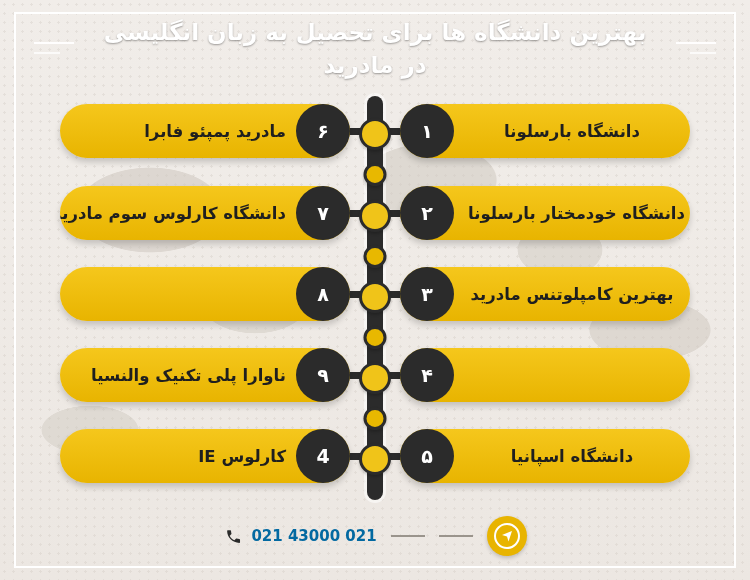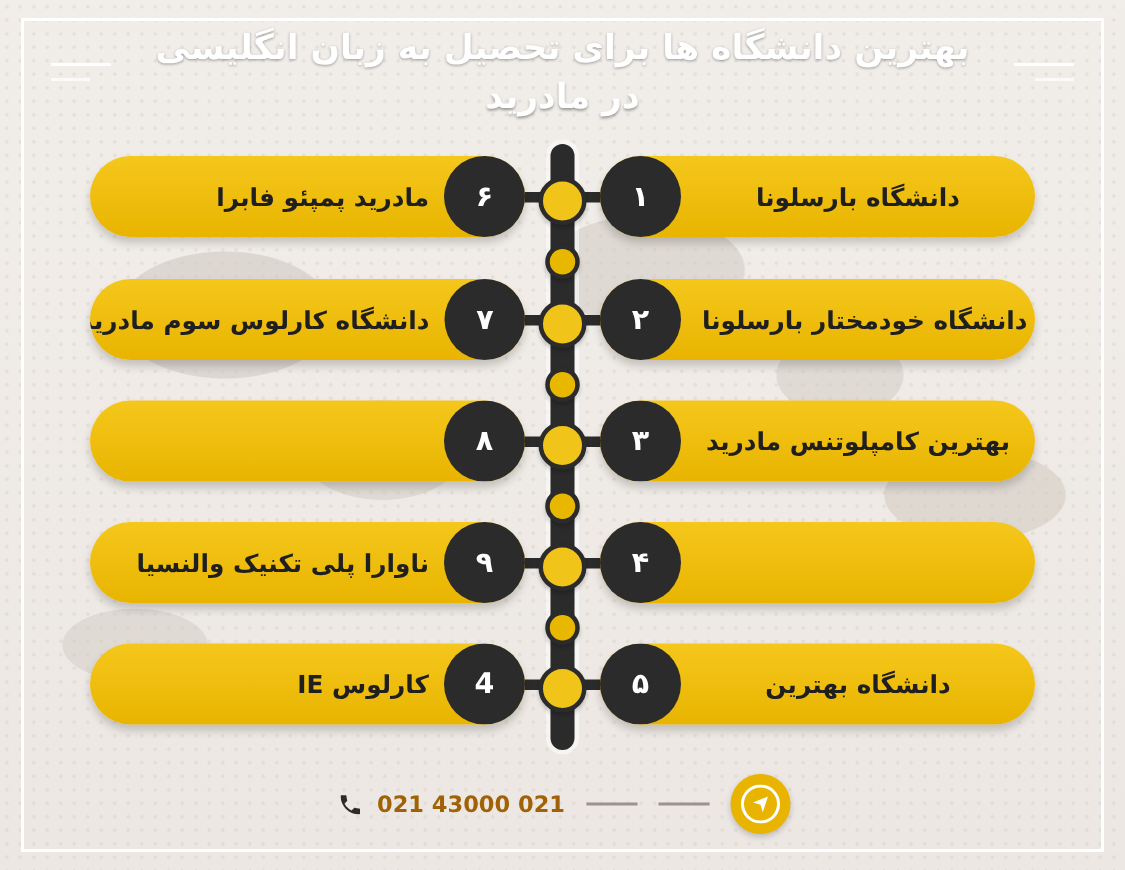--- a/index.html
+++ b/index.html
@@ -144,21 +144,21 @@
     background:#e8b400;
     display:flex;align-items:center;justify-content:center;
     box-shadow:0 2px 4px rgba(0,0,0,.2);
   }
   .logo svg{display:block;}
   .dash{
     width:34px;height:0;border-top:2px solid #9a948c;
   }
   .fitem{
     display:flex;align-items:center;gap:8px;
-    color:#a16207;font-size:15px;font-weight:bold;
+    color:#0369a1;font-size:15px;font-weight:bold;
     direction:ltr;
   }
   .fitem .ficon{
     width:20px;height:20px;display:flex;align-items:center;justify-content:center;
     color:#2b2b2b;
   }
   .ig-sq{
     width:15px;height:15px;border:2px solid #2b2b2b;border-radius:5px;
     position:relative;
   }
@@ -224,21 +224,21 @@
     <div class="row right-col" style="top:348px">
       <div class="stub"></div>
       <div class="pill">
         <div class="numbox">۴</div>
       </div>
     </div>
     <div class="row right-col" style="top:429px">
       <div class="stub"></div>
       <div class="pill">
         <div class="numbox">۵</div>
-        <div class="label">دانشگاه بهترین</div>
+        <div class="label">دانشگاه اسپانیا</div>
       </div>
     </div>
 
     <div class="row left-col" style="top:104px">
       <div class="stub"></div>
       <div class="pill">
         <div class="numbox">۶</div>
         <div class="label">مادرید پمپئو فابرا</div>
       </div>
     </div>

